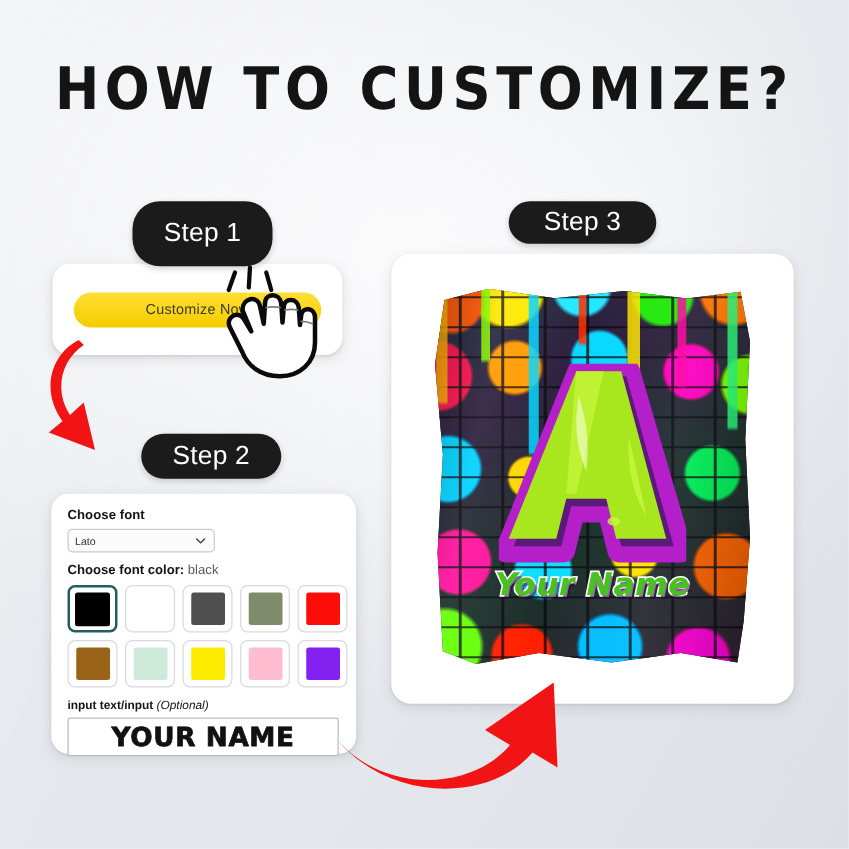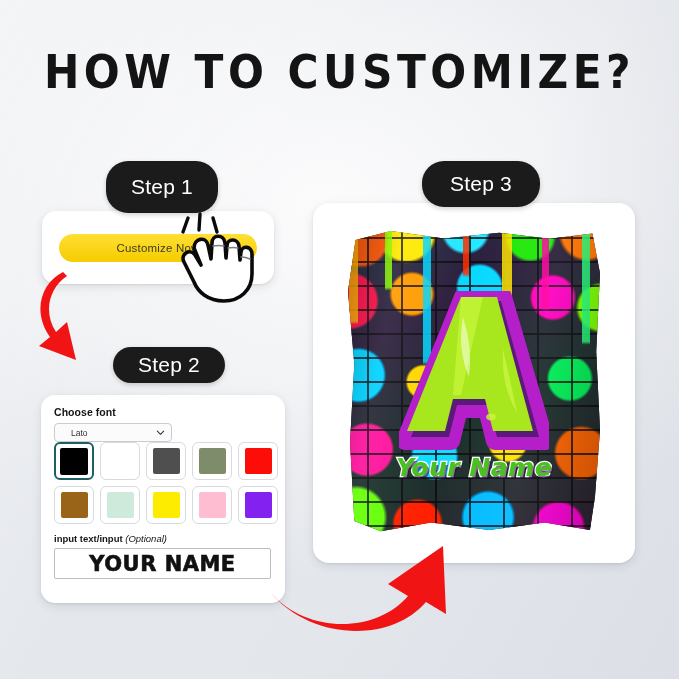--- a/index.html
+++ b/index.html
@@ -57,21 +57,21 @@
     font-weight: 500;
     letter-spacing: 0.2px;
     display: flex;
     align-items: center;
     justify-content: center;
     box-shadow: 0 2px 5px rgba(0,0,0,0.18);
     z-index: 6;
   }
   #pill-1 { left: 106px; top: 161px; width: 112px; height: 52px; }
   #pill-2 { left: 113px; top: 347px; width: 112px; height: 36px; }
-  #pill-3 { left: 422px; top: 161px; width: 118px; height: 46px; }
+  #pill-3 { left: 407px; top: 161px; width: 118px; height: 34px; }
 
   
   .card {
     position: absolute;
     background: #ffffff;
     border-radius: 14px;
     box-shadow: 0 3px 10px rgba(60,65,80,0.13), 0 1px 2px rgba(60,65,80,0.10);
     z-index: 3;
   }
 
@@ -123,21 +123,21 @@
   .font-select {
     width: 118px;
     height: 19px;
     border: 1px solid #c9ccd2;
     border-radius: 4px;
     background: #fbfbfc;
     font-size: 8.5px;
     color: #333;
     display: flex;
     align-items: center;
-    padding: 0 16px;
+    padding: 0 5px;
     box-sizing: border-box;
     position: relative;
     cursor: pointer;
   }
   .font-select .chev {
     position: absolute;
     right: 6px;
     top: 4px;
     width: 9px;
     height: 9px;
@@ -371,20 +371,24 @@
 
       <div class="field-label">Choose font</div>
 
       <div class="font-select">
         <span>Lato</span>
         <svg class="chev" viewBox="0 0 10 10">
           <path d="M1.5 3.5 L5 7 L8.5 3.5" fill="none" stroke="#30343a" stroke-width="1.2" stroke-linecap="round" stroke-linejoin="round"></path>
         </svg>
       </div>
 
+      <div class="color-label">
+        <span>Choose font color:</span>
+        <span class="val">black</span>
+      </div>
 
       <div class="swatch-grid">
         <button class="swatch selected">
             <span class="chip" style="background:#000000"></span>
           </button>
         <button class="swatch">
             <span class="chip" style="background:#ffffff"></span>
           </button>
         <button class="swatch">
             <span class="chip" style="background:#4f4f4f"></span>

